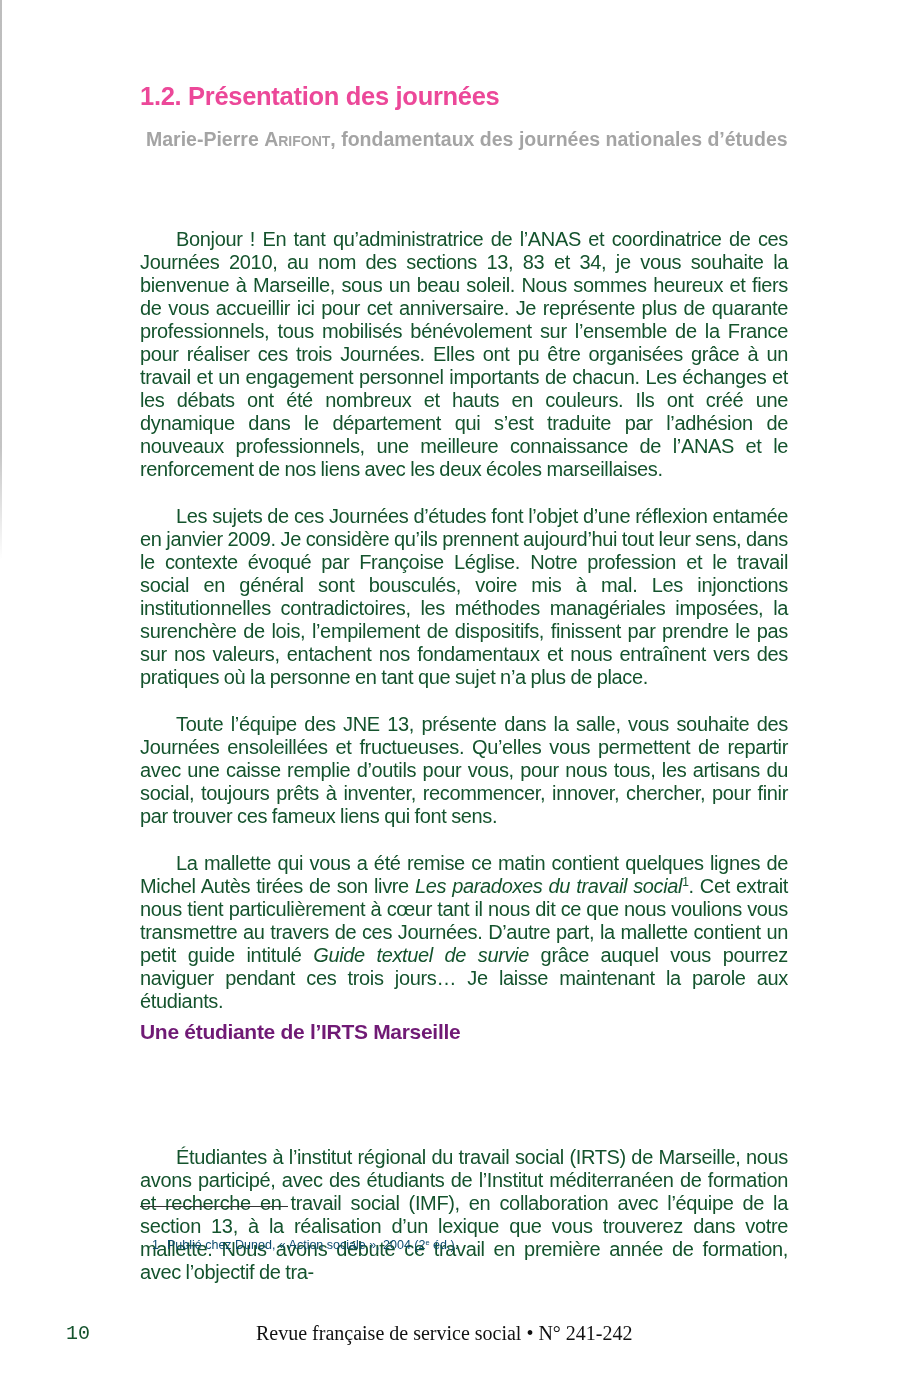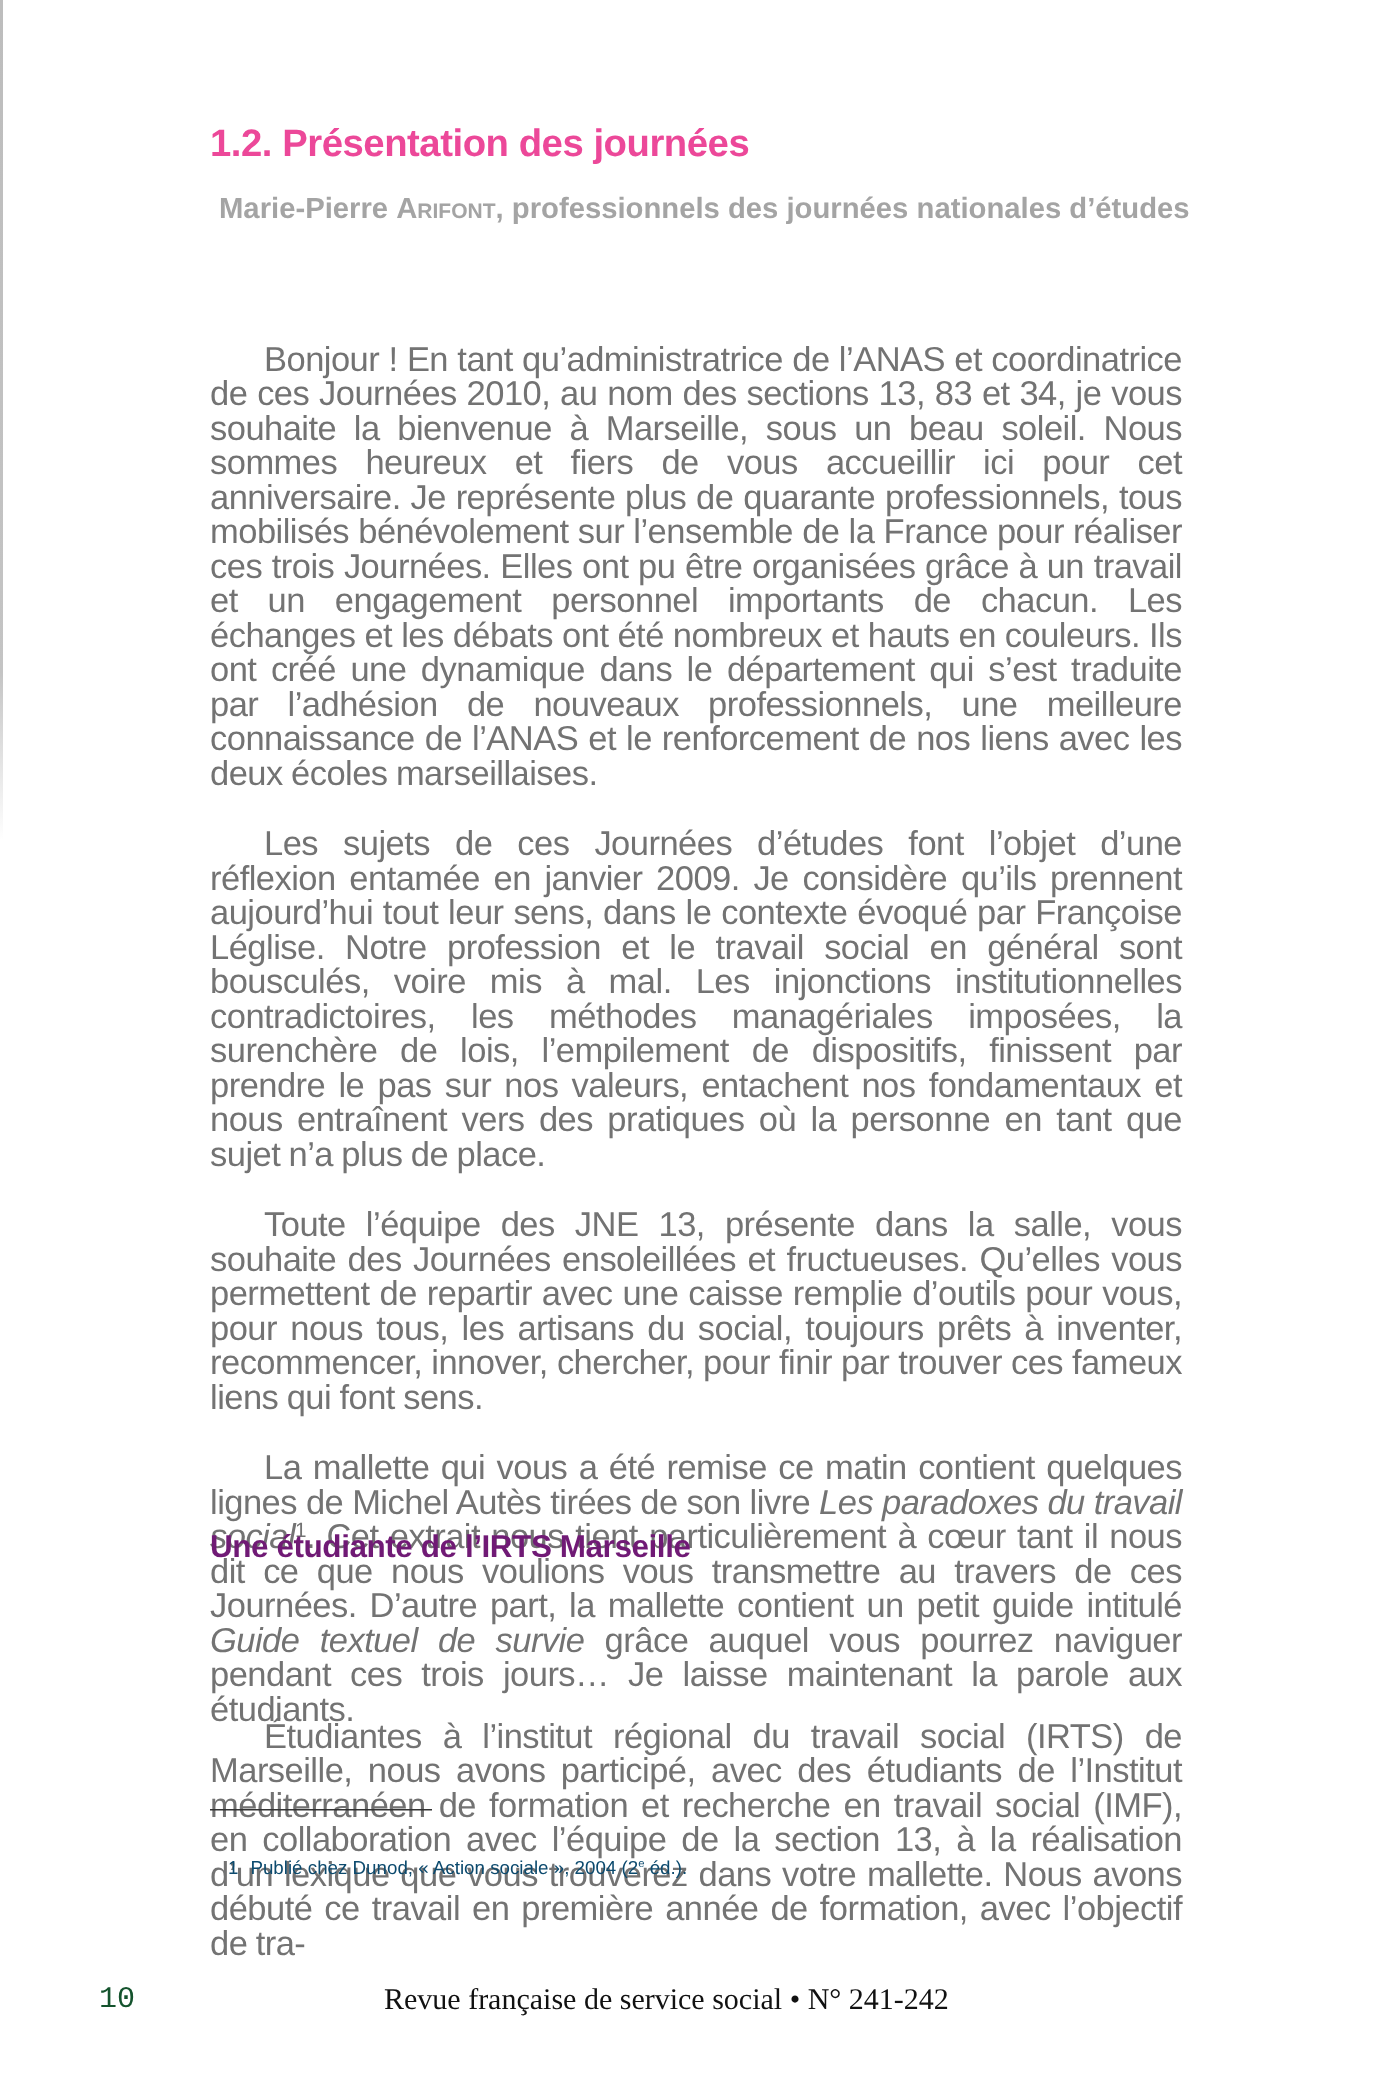--- a/index.html
+++ b/index.html
@@ -51,23 +51,23 @@
       font-size: 19.5px;
       line-height: 26px;
       color: #a4a4a4;
     }
     .byline .sc {
       font-variant: small-caps;
       text-align: right;
     }
     .body-text {
       font-family: "Liberation Sans", sans-serif;
-      font-size: 23px;
+      font-size: 20px;
       line-height: 23px;
-      color: #737373;
+      color: #14532d;
       text-align: justify;
       letter-spacing: -0.35px;
       word-spacing: -0.5px;
     }
     .body-text p {
       margin: 0;
       text-indent: 36px;
     }
     .block-1 {
       position: absolute;
@@ -144,21 +144,21 @@
   </style>
 </head>
 <body>
 
 <div class="edge-line"></div>
 
 <div class="page">
 
   <h1 class="section-title">1.2. Présentation des journées</h1>
 
-  <p class="byline"><span>Marie-Pierre </span><span class="sc">Arifont</span><span>, professionnels des journées nationales d’études</span></p>
+  <p class="byline"><span>Marie-Pierre </span><span class="sc">Arifont</span><span>, fondamentaux des journées nationales d’études</span></p>
 
   <div class="body-text block-1">
     <p>Bonjour ! En tant qu’administratrice de l’ANAS et coordinatrice de ces Journées 2010, au nom des sections 13, 83 et 34, je vous souhaite la bienvenue à Marseille, sous un beau soleil. Nous sommes heureux et fiers de vous accueillir ici pour cet anniversaire. Je représente plus de quarante professionnels, tous mobilisés bénévolement sur l’ensemble de la France pour réaliser ces trois Journées. Elles ont pu être organisées grâce à un travail et un engagement personnel importants de chacun. Les échanges et les débats ont été nombreux et hauts en couleurs. Ils ont créé une dynamique dans le département qui s’est traduite par l’adhésion de nouveaux professionnels, une meilleure connaissance de l’ANAS et le renforcement de nos liens avec les deux écoles marseillaises.</p>
     <p>Les sujets de ces Journées d’études font l’objet d’une réflexion entamée en janvier 2009. Je considère qu’ils prennent aujourd’hui tout leur sens, dans le contexte évoqué par Françoise Léglise. Notre profession et le travail social en général sont bousculés, voire mis à mal. Les injonctions institutionnelles contradictoires, les méthodes managériales imposées, la surenchère de lois, l’empilement de dispositifs, finissent par prendre le pas sur nos valeurs, entachent nos fondamentaux et nous entraînent vers des pratiques où la personne en tant que sujet n’a plus de place.</p>
     <p>Toute l’équipe des JNE 13, présente dans la salle, vous souhaite des Journées ensoleillées et fructueuses. Qu’elles vous permettent de repartir avec une caisse remplie d’outils pour vous, pour nous tous, les artisans du social, toujours prêts à inventer, recommencer, innover, chercher, pour finir par trouver ces fameux liens qui font sens.</p>
     <p><span>La mallette qui vous a été remise ce matin contient quelques lignes de Michel Autès tirées de son livre </span><em>Les paradoxes du travail social</em><sup>1</sup><span>. Cet extrait nous tient particulièrement à cœur tant il nous dit ce que nous voulions vous transmettre au travers de ces Journées. D’autre part, la mallette contient un petit guide intitulé </span><em>Guide textuel de survie</em><span> grâce auquel vous pourrez naviguer pendant ces trois jours… Je laisse maintenant la parole aux étudiants.</span></p>
   </div>
 
   <h2 class="subheading">Une étudiante de l’IRTS Marseille</h2>
 

